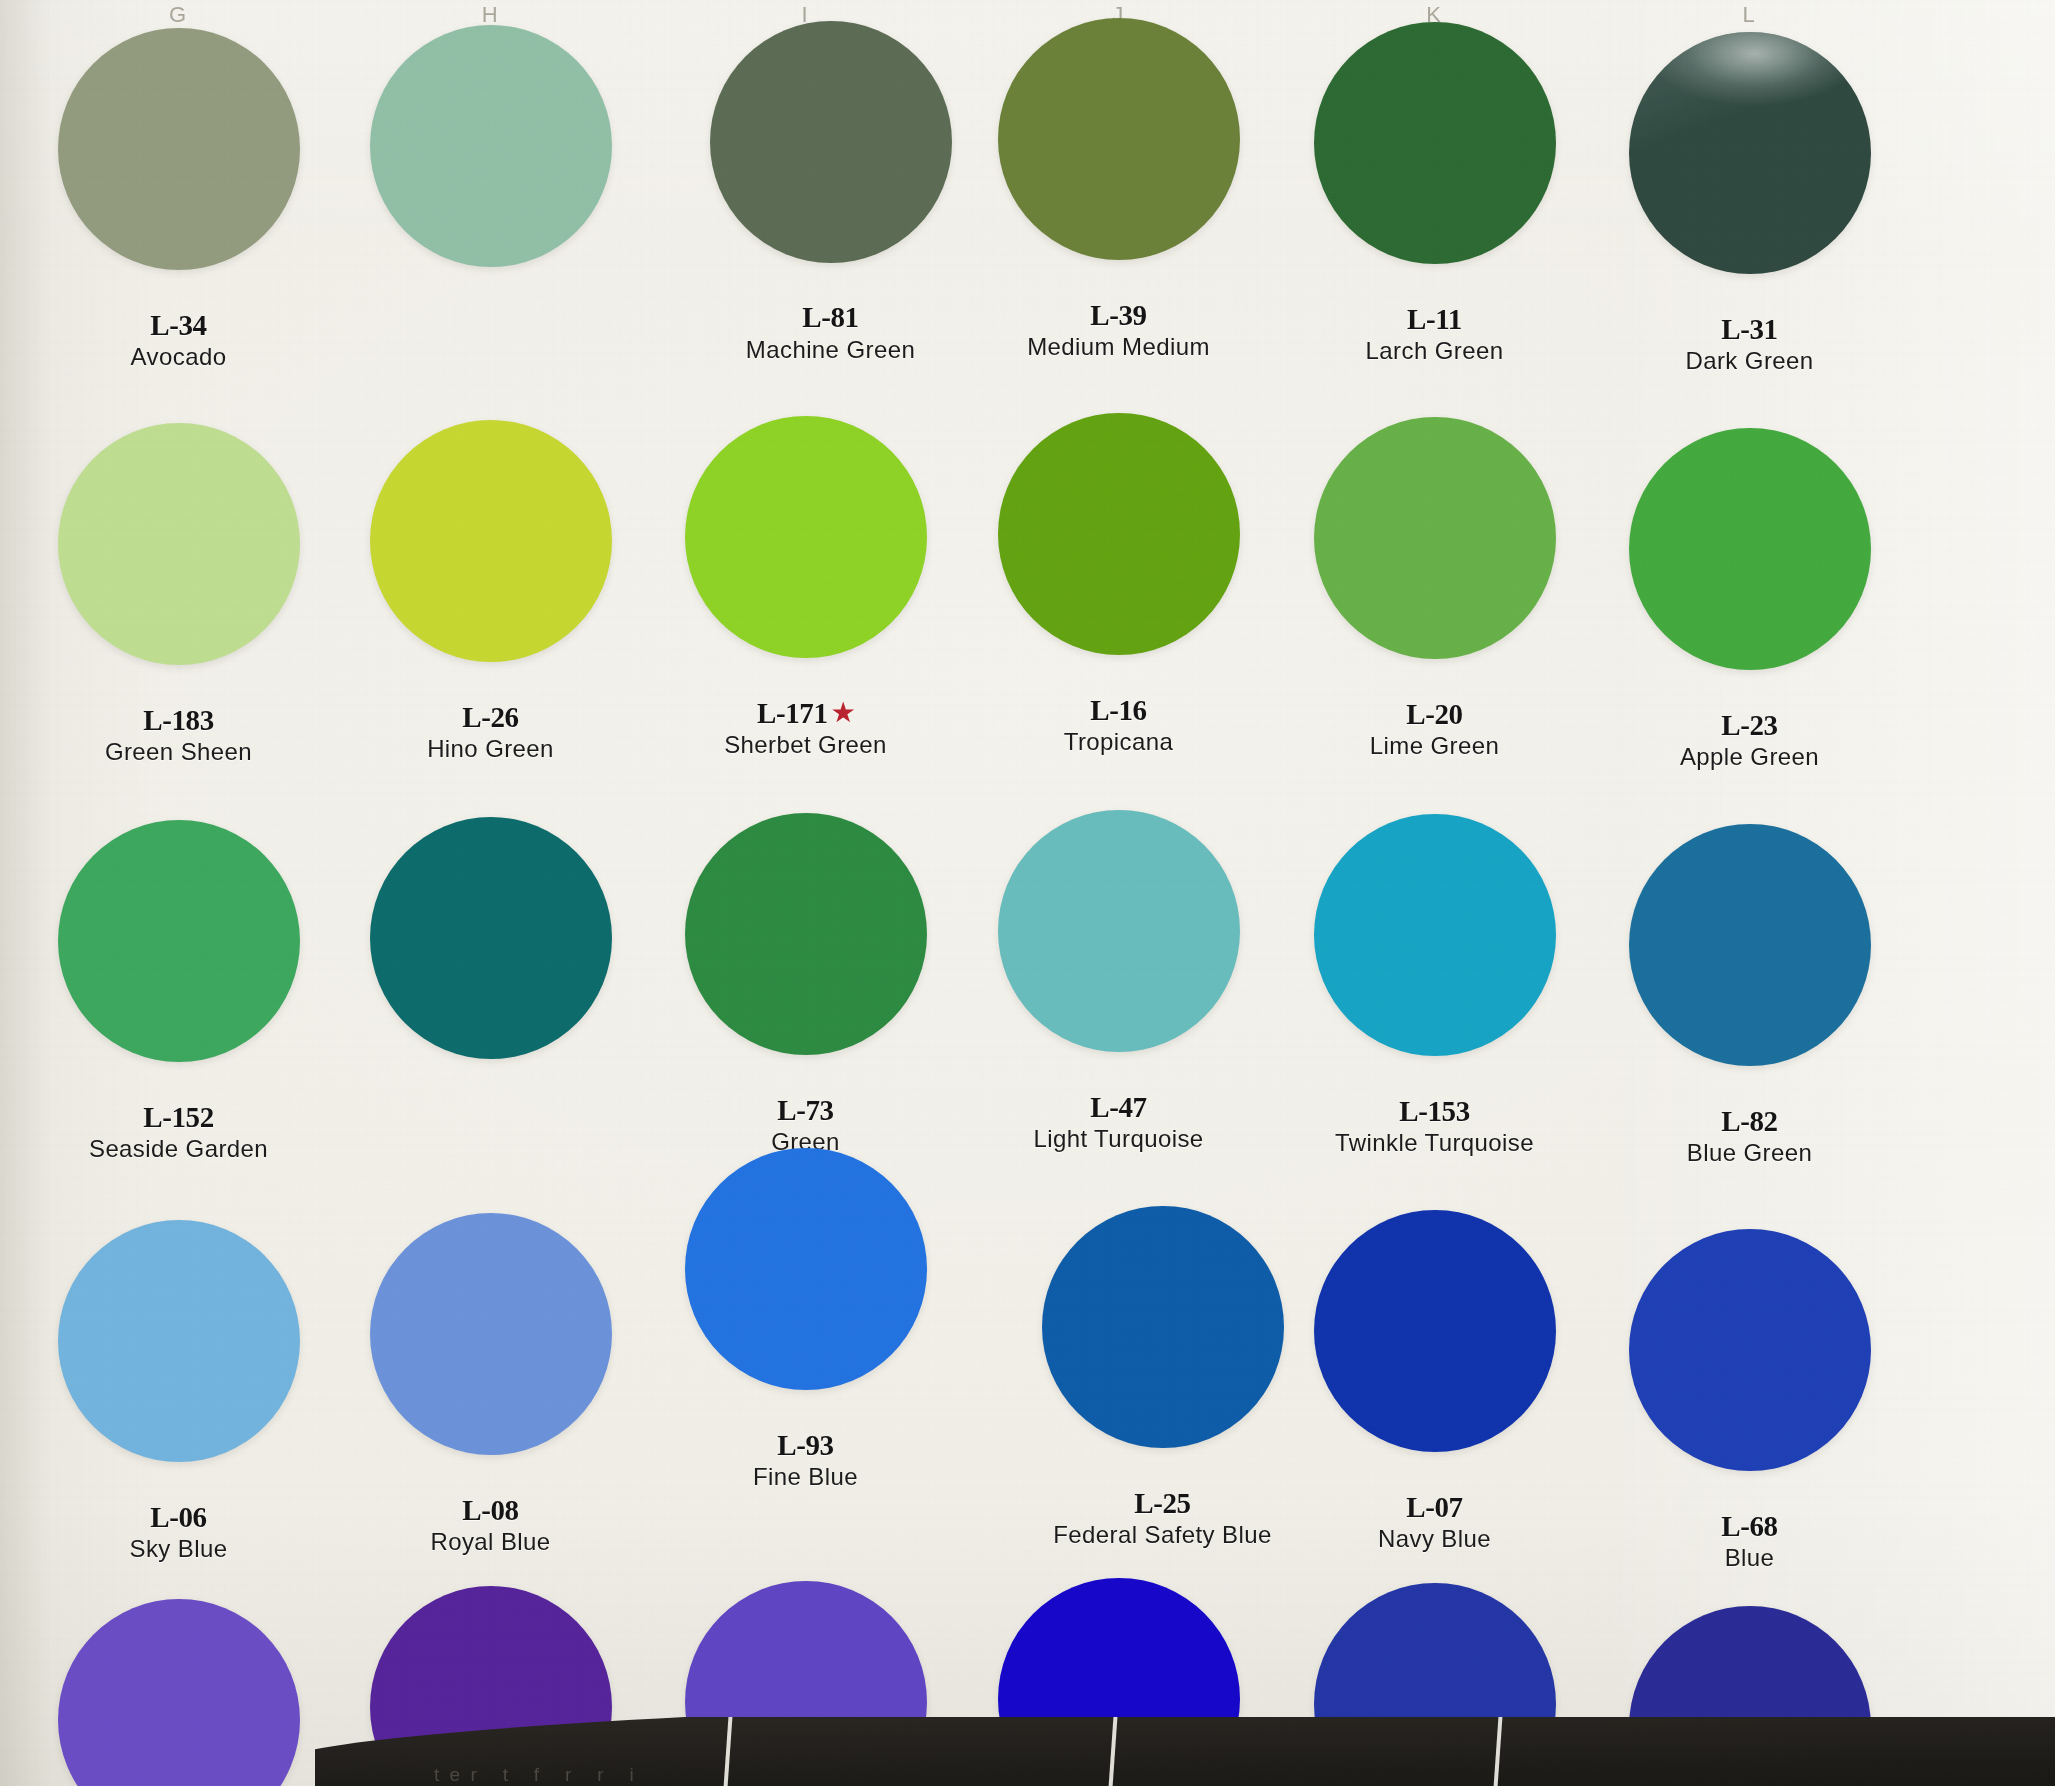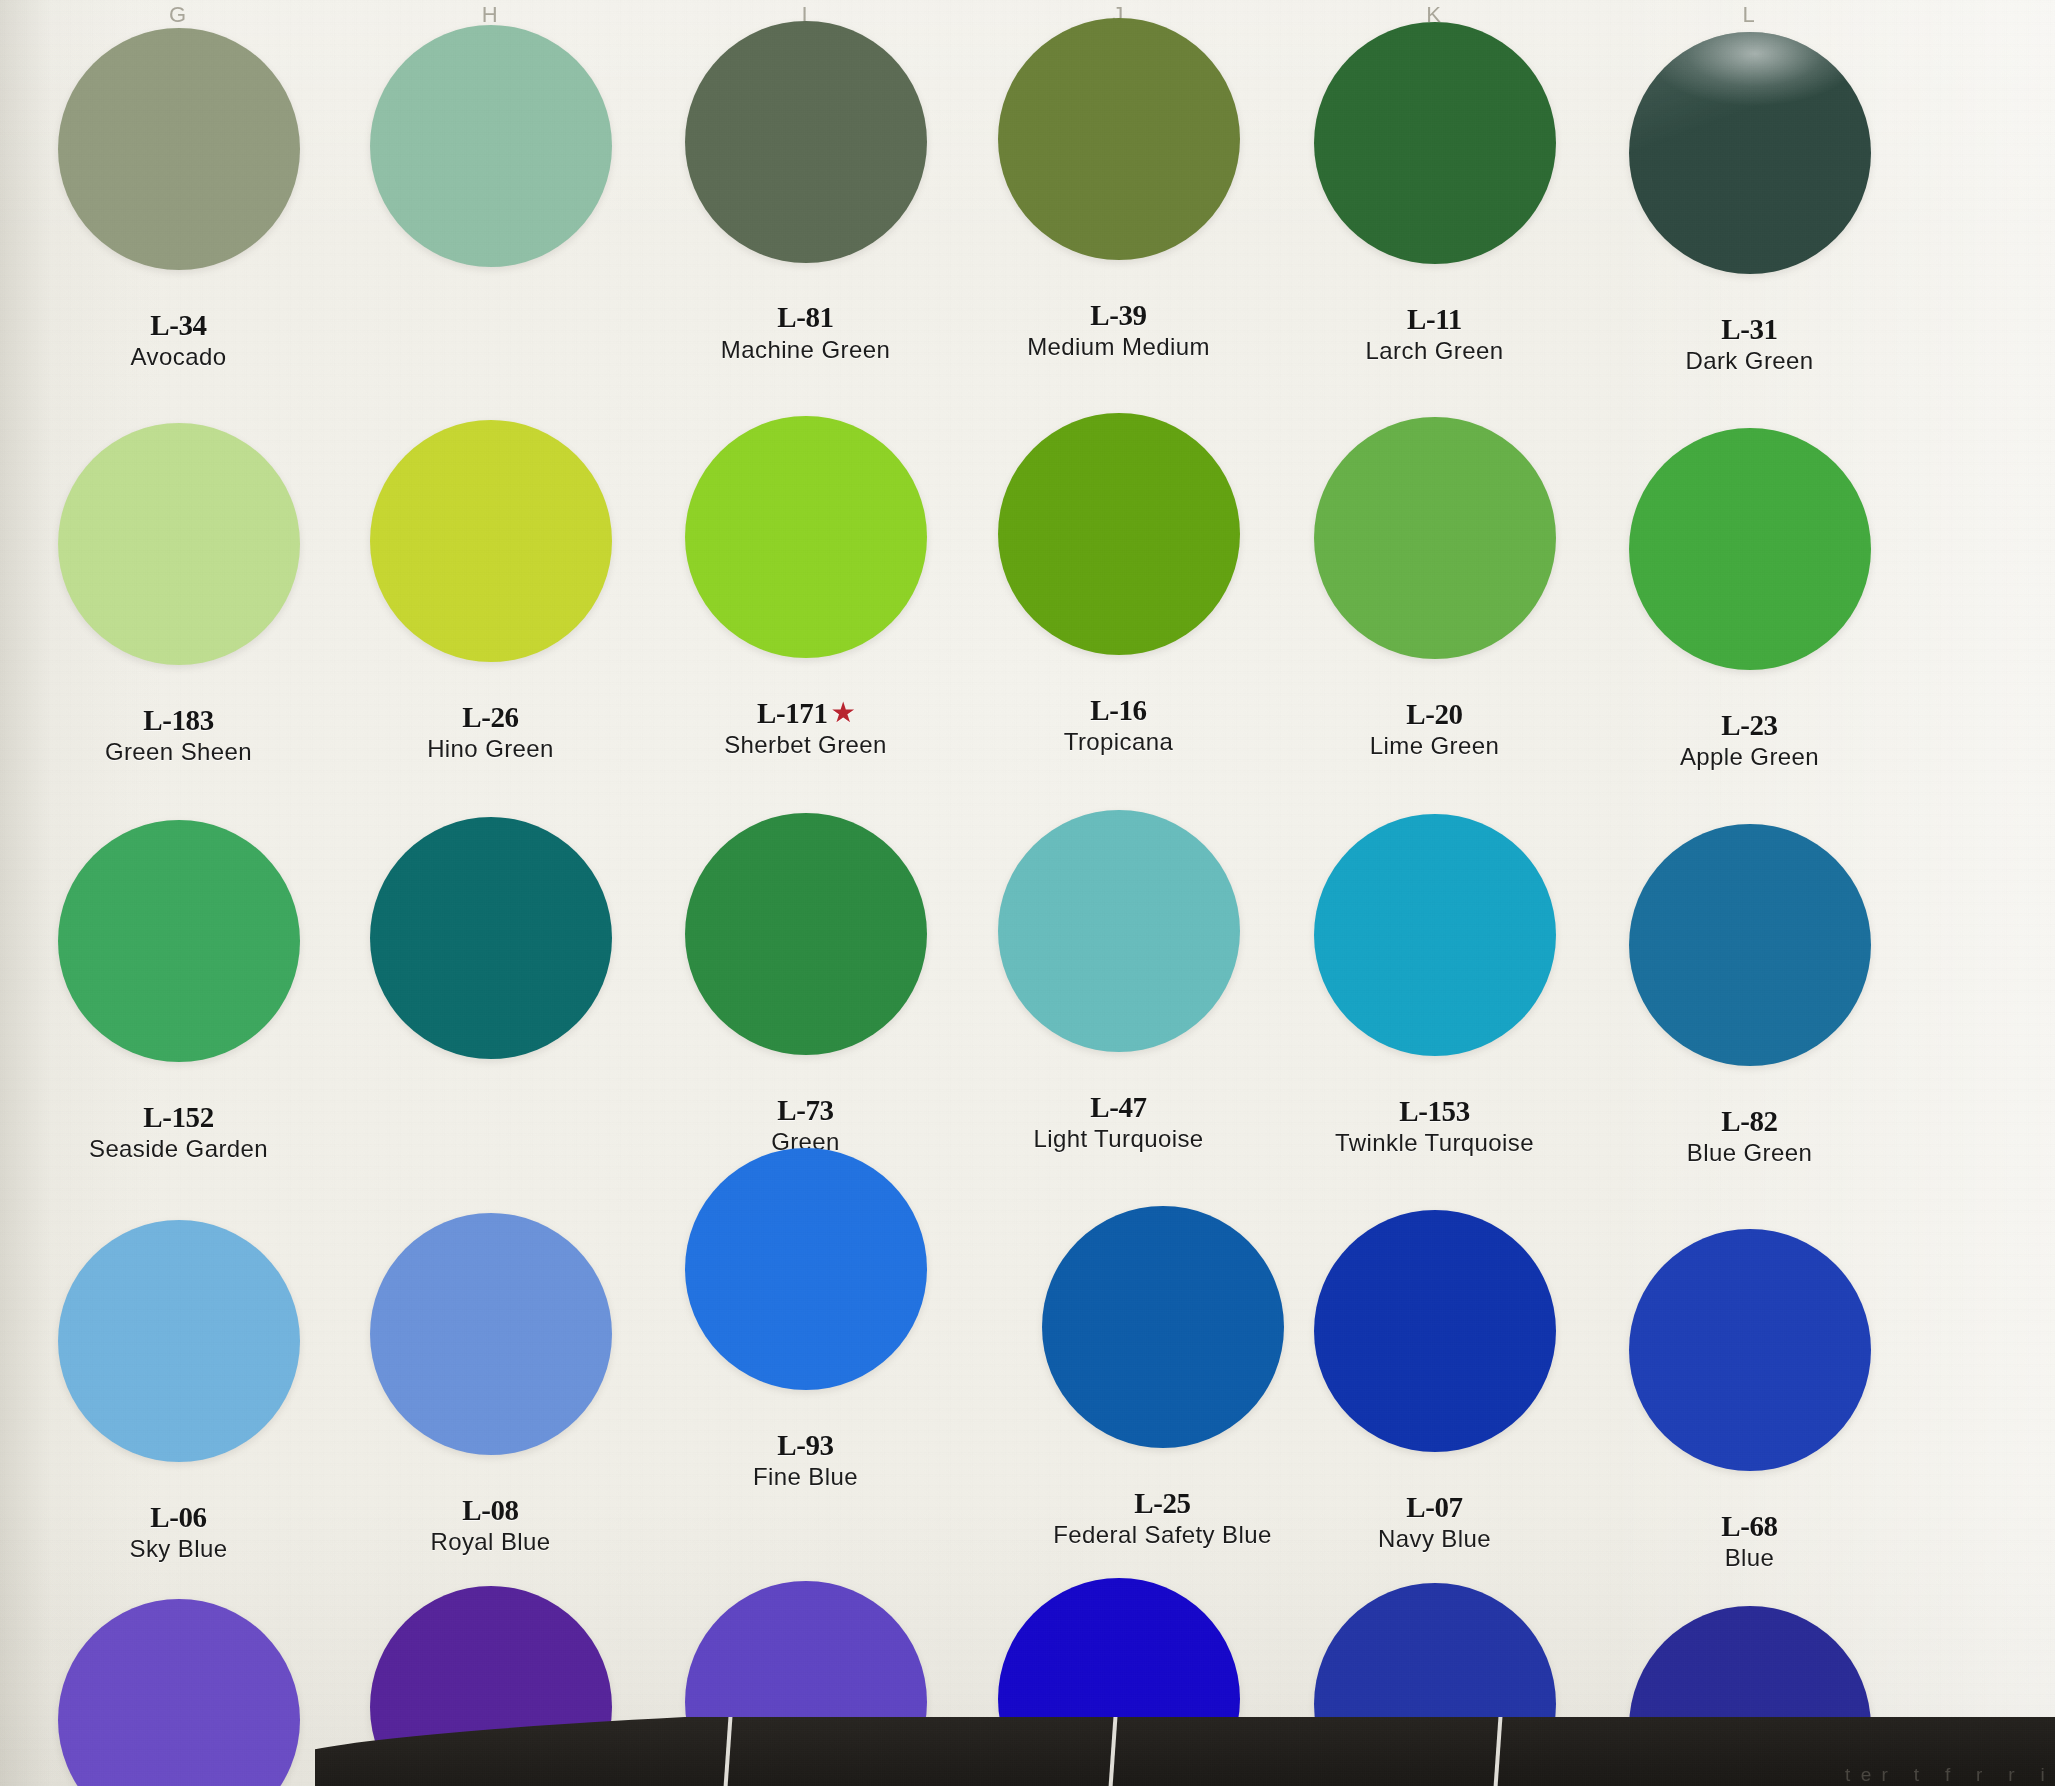--- a/index.html
+++ b/index.html
@@ -155,21 +155,21 @@
     bottom: 0;
     width: 3.7px;
     height: 70px;
     background: rgba(245,243,236,0.9);
     transform: skewX(-4deg);
   }
   #bottom-band .band-text {
     position: absolute;
     bottom: 1.5px;
     width: 100%;
-    text-align: right;
+    text-align: left;
     padding-left: 119px;
     box-sizing: border-box;
     color: #6e6a62;
     font-size: 19px;
     letter-spacing: 10.3px;
     opacity: .55;
     white-space: nowrap;
     font-family: "Liberation Sans", sans-serif;
   }
 </style>
@@ -197,21 +197,21 @@
         <div class="caption">
           <div class="code"><span>L-34</span></div>
           <div class="name">Avocado</div>
         </div>
       </div>
       <div class="cell" style="left: 490px; top: 2.9px;">
         <div class="dot-wrap">
           <div class="dot" title="L-49 Satin Blue" style="background: rgb(144, 191, 166);"></div>
         </div>
       </div>
-      <div class="cell" style="left: 805px; top: -1.5px;">
+      <div class="cell" style="left: 830px; top: -1.5px;">
         <div class="dot-wrap">
           <div class="dot" title="L-81 Machine Green" style="background: rgb(92, 107, 84);"></div>
         </div>
         <div class="caption">
           <div class="code"><span>L-81</span></div>
           <div class="name">Machine Green</div>
         </div>
       </div>
       <div class="cell" style="left: 1118px; top: -4.4px;">
         <div class="dot-wrap">

